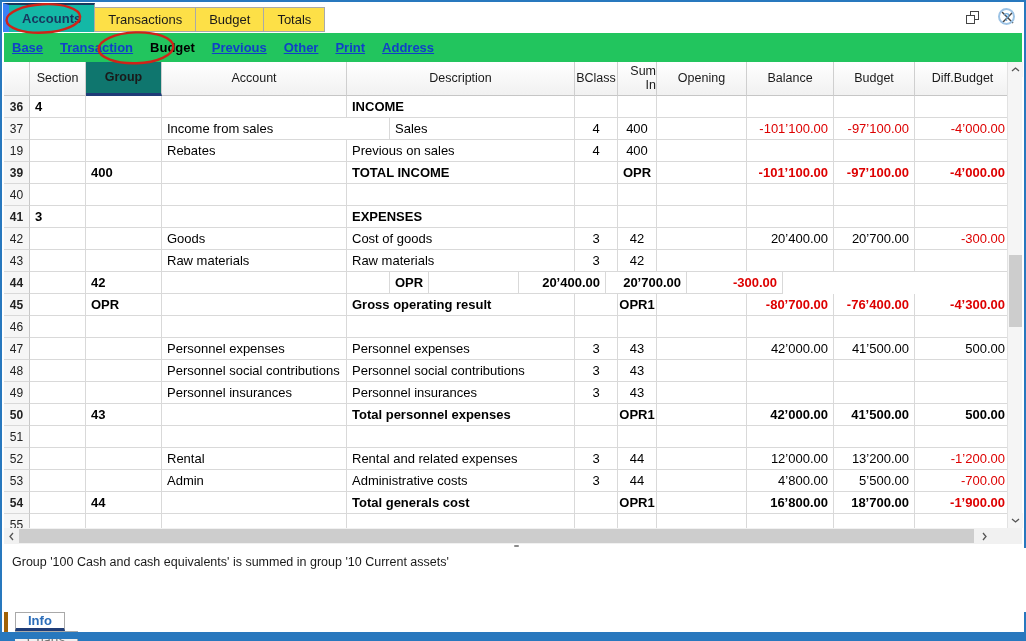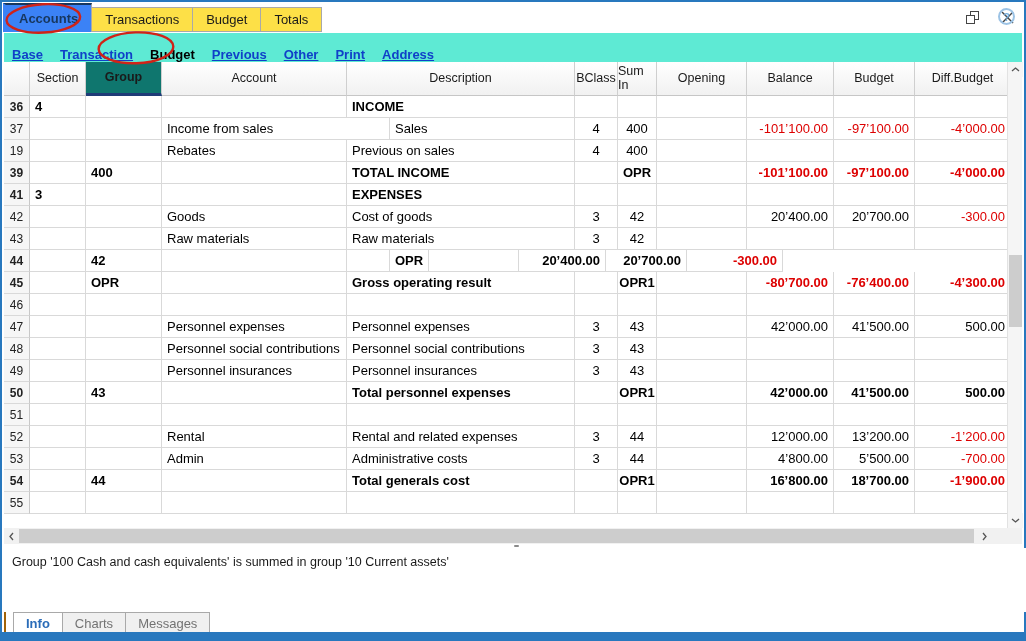--- a/index.html
+++ b/index.html
@@ -6,45 +6,45 @@
   html,body { width:1026px; height:641px; }
   body { font-family:"Liberation Sans", sans-serif; background:#fff; position:relative; overflow:hidden; }
 
   .window { position:absolute; inset:0; border:2px solid #2878be; background:#fff; }
 
   
   .tabbar { position:absolute; top:0; left:1px; right:0; height:30px; display:flex; align-items:flex-end; background:#fff; }
   .ttab { height:25px; display:flex; align-items:center; padding:0 13px; font-size:13px;
           background:#fde047; border:1px solid #a9a9a9; border-left:none; color:#1a1a1a; cursor:default; }
   .ttab:first-child { border-left:1px solid #a9a9a9; }
-  .ttab.sel { height:29px; background:#3b82f6; border-top:2px solid #17375e; border-bottom:none;
-              font-weight:bold; color:#17375e; position:relative; z-index:2; border-left:3px solid #3b82f6; }
+  .ttab.sel { height:29px; background:#14b8a6; border-top:2px solid #17375e; border-bottom:none;
+              font-weight:bold; color:#17375e; position:relative; z-index:2; border-left:6px solid #3b82f6; }
   .wincontrols { position:absolute; top:9px; right:10px; display:flex; gap:22px; align-items:center; }
   .restore { position:relative; width:13px; height:13px; }
   .restore .r-back { position:absolute; top:0; right:0; width:9px; height:9px; border:1px solid #444; background:#fff; }
   .restore .r-front { position:absolute; bottom:0; left:0; width:9px; height:9px; border:1px solid #444; background:#fff; }
 
   
-  .viewbar { position:absolute; top:31px; left:2px; right:2px; height:29px; background:#5eead4; display:flex; align-items:flex-end; gap:17px; padding-left:8px; }
+  .viewbar { position:absolute; top:31px; left:2px; right:2px; height:29px; background:#22c55e; display:flex; align-items:center; gap:17px; padding-left:8px; }
   .vlink { font-size:13px; font-weight:bold; color:#1040c8; text-decoration:underline; cursor:pointer; }
   .vlink.active { color:#000; text-decoration:none; }
   .helpicon { position:absolute; right:9px; top:6px; width:17px; height:17px; border:2px solid #9cc3e5; border-radius:50%;
               color:#74aede; font-size:11px; font-weight:bold; display:flex; align-items:center; justify-content:center; }
 
   
   .gridwrap { position:absolute; top:60px; left:2px; width:1007px; height:466px; overflow:hidden; background:#fff; }
   .hrow, .trow { display:flex; }
   .cell { flex:none; border-right:1px solid #d9d9d9; border-bottom:1px solid #d9d9d9; overflow:hidden; white-space:nowrap;
           font-size:13px; color:#000; display:flex; align-items:center; }
   .c0{width:26px;} .c1{width:56px;} .c2{width:76px;} .c3{width:185px;} .c4{width:228px;}
   .c5{width:43px;} .c6{width:39px;} .c7{width:90px;} .c8{width:87px;} .c9{width:81px;} .c10{width:96px;}
 
   .hrow { height:34px; }
   .hrow .cell { background:linear-gradient(#ffffff,#f1f1f1); border-right:1px solid #cfcfcf; border-bottom:1px solid #c6c6c6;
-                justify-content:center; font-size:12.5px; color:#1a1a1a; text-align:left; white-space:normal; line-height:1.1; }
+                justify-content:center; font-size:12.5px; color:#1a1a1a; text-align:right; white-space:normal; line-height:1.1; }
   .hrow .cell.selcol { background:#0f766e; font-weight:bold; border-bottom:3px solid #1f3c77; }
   .hrow .cell.ital { }
 
   .trow { height:22px; }
   .trow .cell.c0 { background:#f6f6f6; border-right:1px solid #c8c8c8; justify-content:center; font-size:12px; color:#222; }
   .trow .cell.c1, .trow .cell.c2 { padding-left:5px; font-weight:bold; }
   .trow .cell.c3, .trow .cell.c4 { padding-left:5px; }
   .trow .cell.c5, .trow .cell.c6 { justify-content:center; }
   .trow .cell.c7, .trow .cell.c8, .trow .cell.c9, .trow .cell.c10 { justify-content:flex-end; padding-right:5px; }
   .trow.bold .cell { font-weight:bold; }
@@ -61,21 +61,21 @@
   .hthumb { position:absolute; left:15px; top:1px; width:955px; height:14px; background:#cdcdcd; }
   .corner { position:absolute; top:526px; right:2px; width:15px; height:16px; background:#f1f1f1; }
 
   
   .splitter { position:absolute; top:542px; left:2px; width:1007px; height:4px; background:#fff; }
   .splitdot { position:absolute; left:510px; top:1px; width:5px; height:2px; background:#8a8a8a; border-radius:1px; }
   .infopane { position:absolute; top:546px; left:2px; width:1022px; height:64px; background:#fff; }
   .infomsg { padding:7px 0 0 8px; font-size:12.5px; color:#1a1a1a; }
 
   
-  .bottombar { position:absolute; top:610px; left:2px; right:2px; height:24px; background:#fff; display:flex; align-items:flex-start; padding-left:7px; border-left:2px solid #a16207; }
+  .bottombar { position:absolute; top:610px; left:2px; right:2px; height:24px; background:#fff; display:flex; align-items:flex-start; padding-left:7px; border-left:4px solid #a16207;flex-direction:column; }
   .btab { height:22px; display:flex; align-items:center; padding:0 12px; font-size:13px; color:#737373;
           background:#f0f0f0; border:1px solid #a9a9a9; border-left:none; }
   .btab:first-child { border-left:1px solid #a9a9a9; }
   .btab.sel { background:#fff; color:#2a6cb8; font-weight:bold; border-bottom:3px solid #1f3c77; height:24px; }
   .bottomblue { position:absolute; left:0; right:0; bottom:0; height:7px; background:#2878be; }
 
   
   .overlay { position:absolute; inset:0; pointer-events:none; z-index:50; }
 </style>
 </head>
@@ -171,20 +171,33 @@
           <div class="cell c2">400</div>
           <div class="cell c3"></div>
           <div class="cell c4">TOTAL INCOME</div>
           <div class="cell c5"></div>
           <div class="cell c6">OPR</div>
           <div class="cell c7"></div>
           <div class="cell c8 neg">-101’100.00</div>
           <div class="cell c9 neg">-97’100.00</div>
           <div class="cell c10 neg">-4’000.00</div>
         </div>
+        <div class="trow">
+          <div class="cell c0">40</div>
+          <div class="cell c1"></div>
+          <div class="cell c2"></div>
+          <div class="cell c3"></div>
+          <div class="cell c4"></div>
+          <div class="cell c5"></div>
+          <div class="cell c6"></div>
+          <div class="cell c7"></div>
+          <div class="cell c8"></div>
+          <div class="cell c9"></div>
+          <div class="cell c10"></div>
+        </div>
         <div class="trow bold">
           <div class="cell c0">41</div>
           <div class="cell c1">3</div>
           <div class="cell c2"></div>
           <div class="cell c3"></div>
           <div class="cell c4">EXPENSES</div>
           <div class="cell c5"></div>
           <div class="cell c6"></div>
           <div class="cell c7"></div>
           <div class="cell c8"></div>

